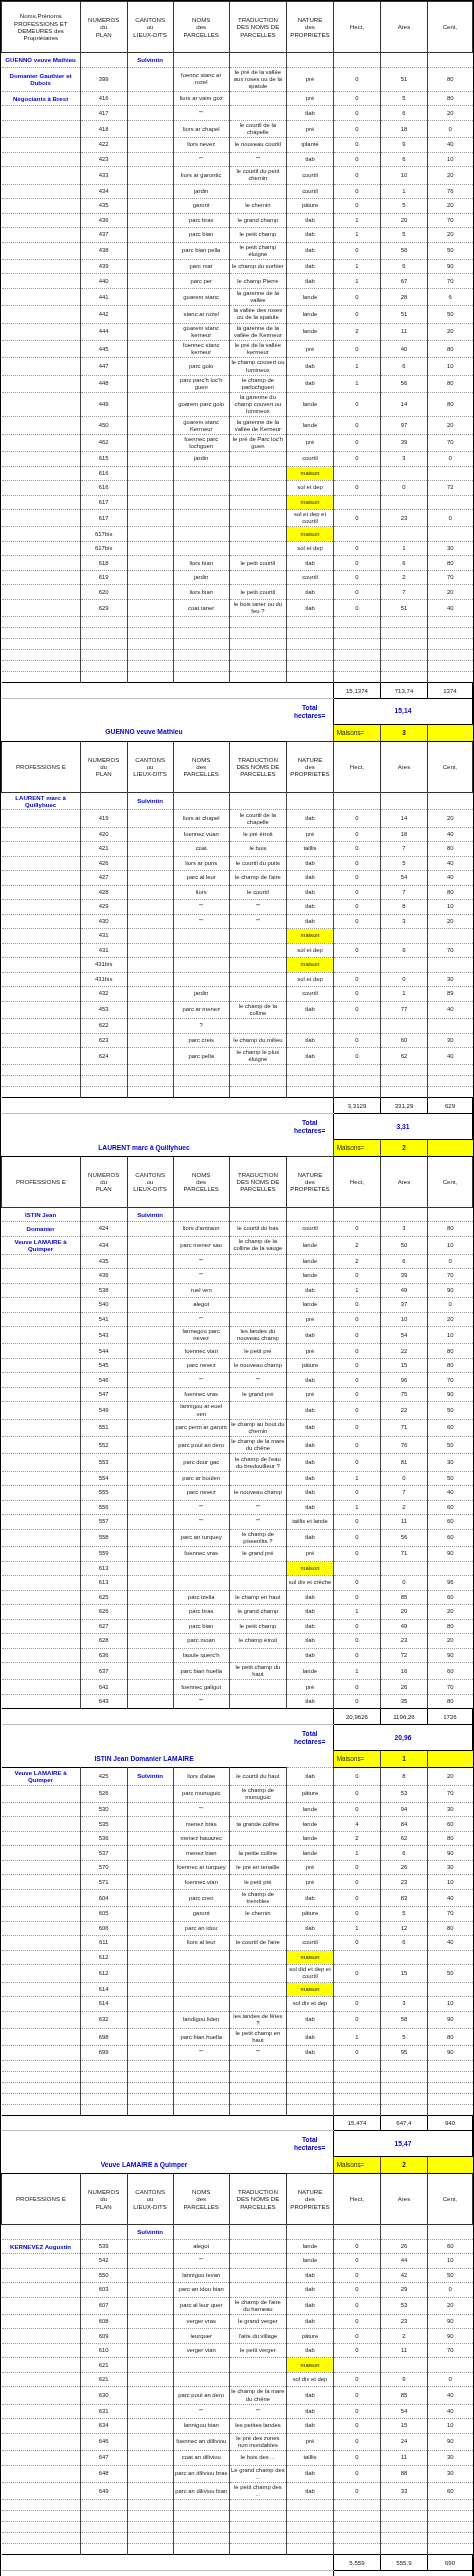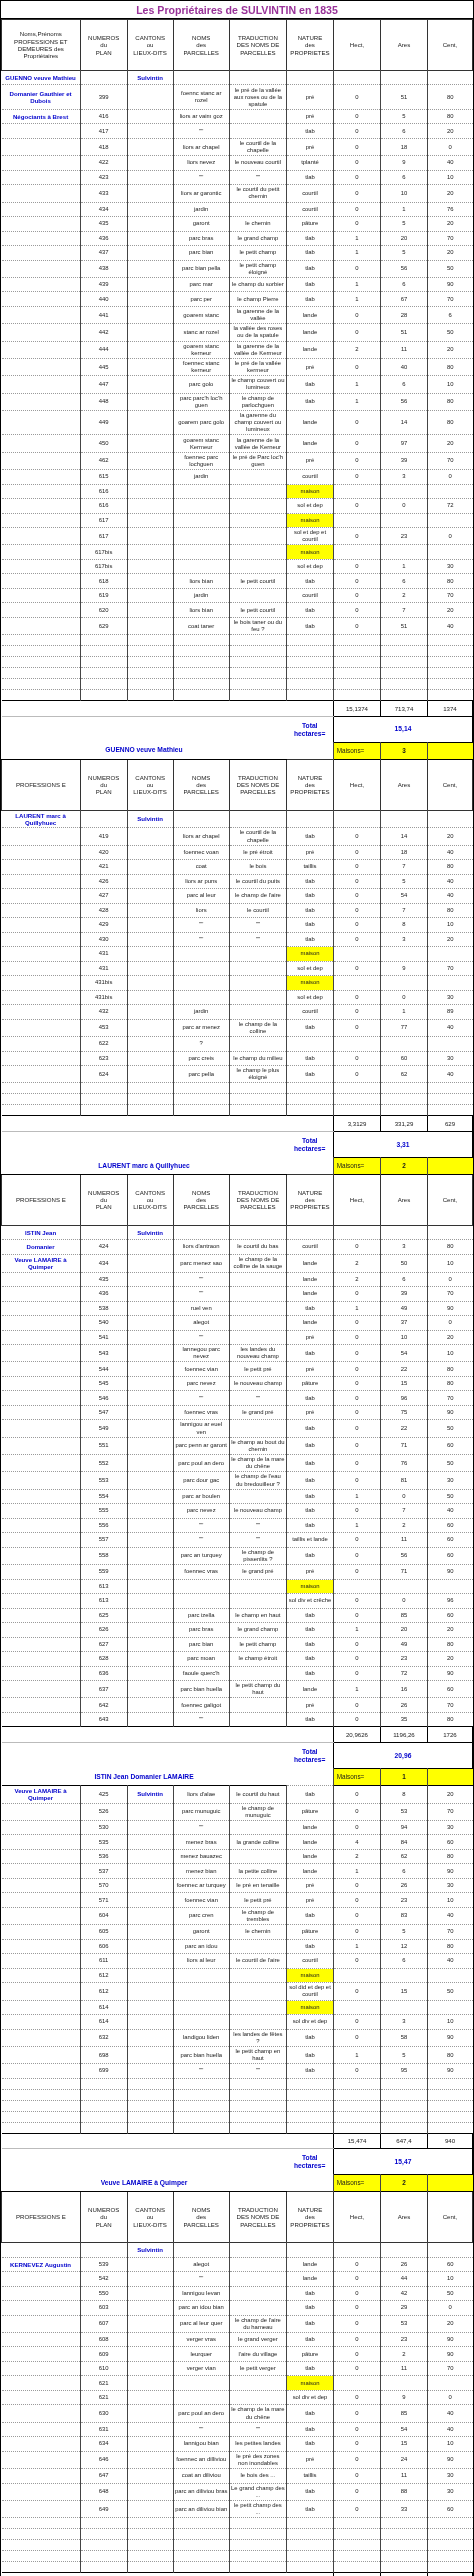--- a/index.html
+++ b/index.html
@@ -35,21 +35,20 @@
              font-weight:bold;font-size:6.7px;}
   td.yellow{background:var(--yellow);border-top:1.1px solid var(--frame);
             border-bottom:1.1px solid var(--frame);font-size:6.4px;}
   td.cap-label{text-align:left;padding-left:2.8px;}
   td.cap-val{font-weight:bold;}
 </style>
 </head>
 <body>
 
 <div class="doc">
-  <div class="title">Les Propriétaires de SULVINTIN en 1835</div>
   <table>
     <colgroup>
       <col style="width:77px">
         <col style="width:46px">
         <col style="width:45px">
       <col style="width:55px">
         <col style="width:56px">
         <col style="width:46px">
       <col style="width:46px">
         <col style="width:46px">

